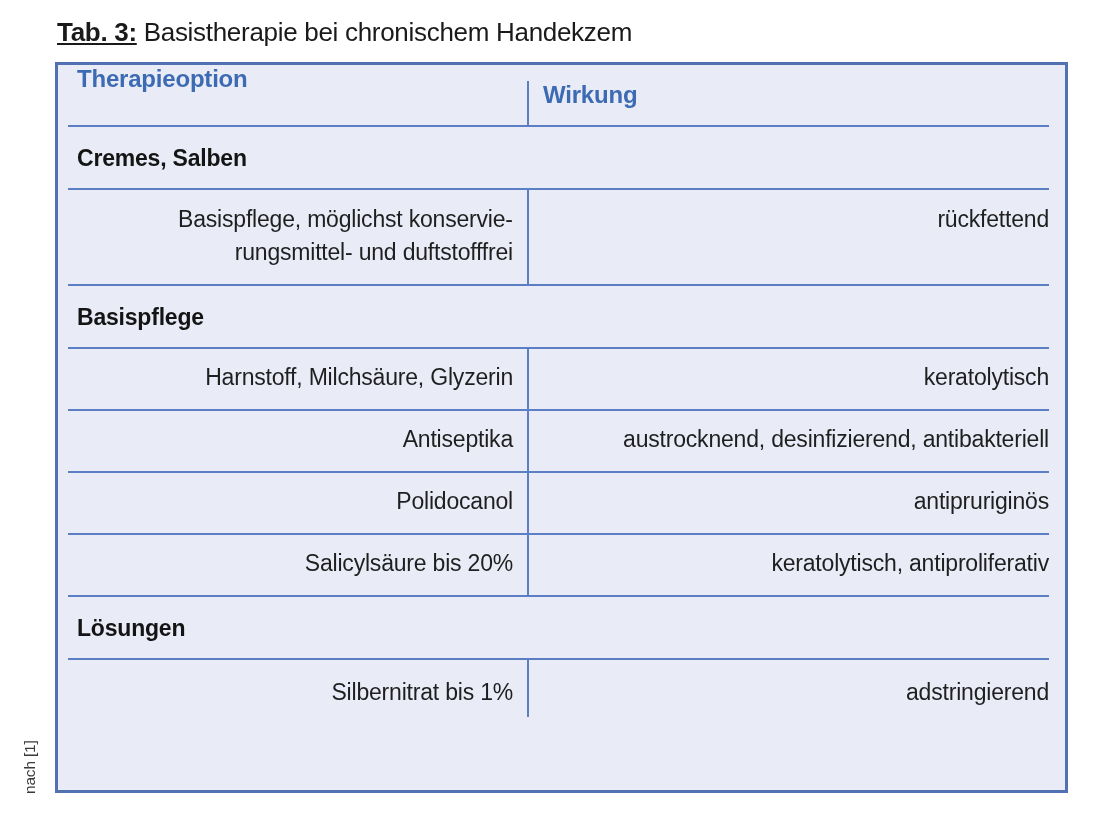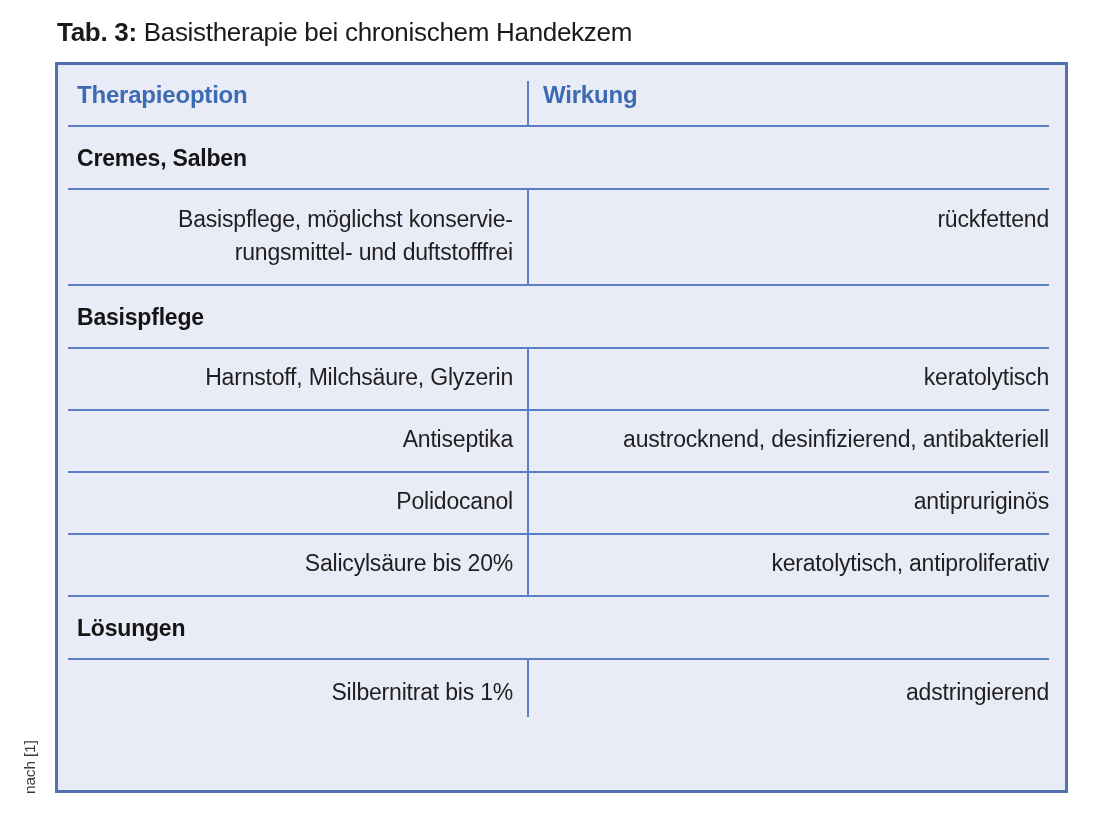--- a/index.html
+++ b/index.html
@@ -13,21 +13,21 @@
   .page { position: relative; width: 1100px; height: 835px; }
 
   
   .caption {
     position: absolute;
     left: 57px; top: 17px;
     font-size: 26px;
     letter-spacing: -0.3px;
     color: #1a1a1a;
   }
-  .caption .cap-label { font-weight: bold; }
+  .caption .cap-label { font-weight: bold; text-decoration: underline; }
 
   
   .source-note {
     position: absolute;
     left: 21px; top: 794px;
     transform: rotate(-90deg);
     transform-origin: 0 0;
     font-size: 15.5px;
     letter-spacing: -0.2px;
     color: #3a3a3a;
@@ -49,21 +49,21 @@
     border-bottom: 2px solid #5b7ec4;
     font-size: 23px;
     letter-spacing: -0.2px;
     color: #1f1f1f;
   }
   .c1 { width: 459px; padding-left: 9px; padding-right: 14px; }
   .c2 { flex: 1; border-left: 2px solid #5b7ec4; padding-left: 14px; white-space: nowrap; }
 
   
   .row.head { height: 62px; font-weight: bold; font-size: 24px; color: #3d6bb3; }
-  .row.head .c1 { padding-top: 16px; }
+  .row.head .c1 { }
   .row.head .c2 { margin-top: 16px; padding-top: 0; }
 
   
   .row.section { height: 63px; font-weight: bold; color: #141414; }
   .row.section .full { width: 100%; padding-left: 9px; padding-top: 18px; }
 
   
   .row.data  { height: 62px; text-align: right; }
   .row.data .c1 { padding-top: 15px; }
   .row.data .c2 { padding-top: 15px; }

